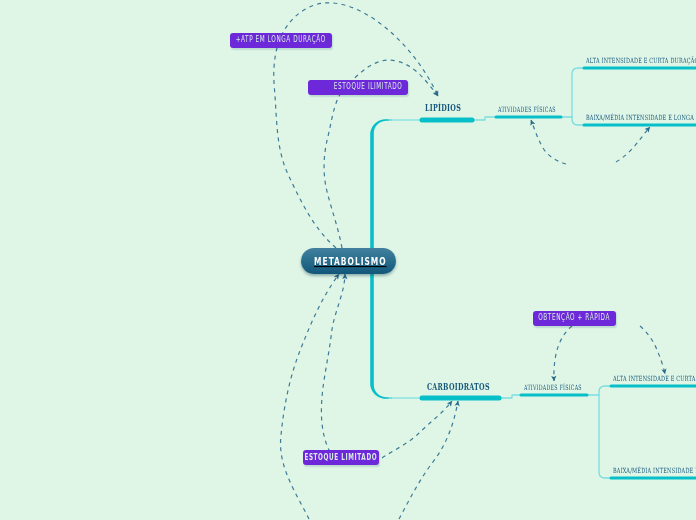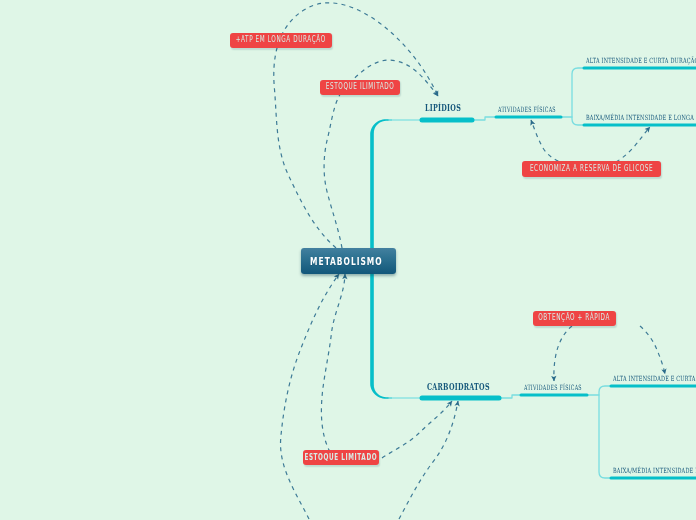--- a/index.html
+++ b/index.html
@@ -2,31 +2,31 @@
 <html><head>
 <meta charset="utf-8">
 <style>
   html,body{margin:0;padding:0;}
   body{width:696px;height:520px;overflow:hidden;background:#dff6e7;
        font-family:"DejaVu Sans",sans-serif;font-stretch:condensed;}
   #stage{position:relative;width:696px;height:520px;overflow:hidden;}
   svg.lay{position:absolute;left:0;top:0;width:696px;height:520px;}
 
   
-  .chip{position:absolute;background:#ef4444;border-radius:3px;
+  .chip{position:absolute;background:#6d28d9;border-radius:3px;
         display:flex;align-items:center;justify-content:center;
         box-shadow:1px 1.5px 1.4px rgba(25,80,95,.16);overflow:hidden;}
   .chip > span{color:#d7ece6;font-size:8px;letter-spacing:.75px;
         transform:scaleX(.795);white-space:nowrap;line-height:1;display:block;}
 
   
-  .root{position:absolute;border-radius:3px;
+  .root{position:absolute;border-radius:13px;
         background:linear-gradient(180deg,#43809f 0%,#2f7392 35%,#12577a 100%);
-        display:flex;align-items:center;justify-content:flex-start;
-        box-shadow:0 2px 3px rgba(15,60,75,.38);}
+        display:flex;align-items:center;justify-content:flex-end;
+        box-shadow:0 2px 3px rgba(15,60,75,.38);text-decoration:underline;}
   .root > span{color:#ffffff;font-family:"DejaVu Sans",sans-serif;font-stretch:condensed;
         font-size:10.4px;font-weight:bold;letter-spacing:1.25px;
         transform:scaleX(.80);white-space:nowrap;line-height:1;display:block;
         text-shadow:0 1px 1px rgba(10,50,70,.22);}
 
   
   .blabel{position:absolute;color:#15577b;white-space:nowrap;line-height:1;
           transform-origin:left center;display:block;}
   .b1{font-family:"DejaVu Serif",serif;font-stretch:condensed;
       font-size:9.2px;font-weight:bold;letter-spacing:.35px;transform:scaleX(.77);}
@@ -103,25 +103,22 @@
   <div class="blabel b3" style="left:586px;top:114px;">BAIXA/MÉDIA INTENSIDADE E LONGA DURAÇÃO</div>
 
   <div class="blabel b1" style="left:427px;top:382px;">CARBOIDRATOS</div>
   <div class="blabel b2" style="left:524px;top:384px;">ATIVIDADES FÍSICAS</div>
   <div class="blabel b3" style="left:613px;top:375px;">ALTA INTENSIDADE E CURTA DURAÇÃO</div>
   <div class="blabel b3" style="left:613px;top:467px;">BAIXA/MÉDIA INTENSIDADE E LONGA DURAÇÃO</div>
 
   <div class="chip" style="left:230px;top:32.5px;width:102px;height:15.5px;">
     <span>+ATP EM LONGA DURAÇÃO</span>
     </div>
-  <div class="chip" style="left:320px;top:79.5px;width:80px;height:15px;">
+  <div class="chip" style="left:308px;top:79.5px;width:80px;height:15px;padding-left:20px;">
     <span>ESTOQUE ILIMITADO</span>
-    </div>
-  <div class="chip" style="left:522px;top:161px;width:139px;height:15.5px;">
-    <span>ECONOMIZA A RESERVA DE GLICOSE</span>
     </div>
   <div class="chip" style="left:533px;top:310.5px;width:83px;height:15px;">
     <span>OBTENÇÃO + RÁPIDA</span>
     </div>
   <div class="chip" style="left:303px;top:450px;width:76px;height:15px;font-weight:bold;">
     <span>ESTOQUE LIMITADO</span>
     </div>
 
 </div>
 

